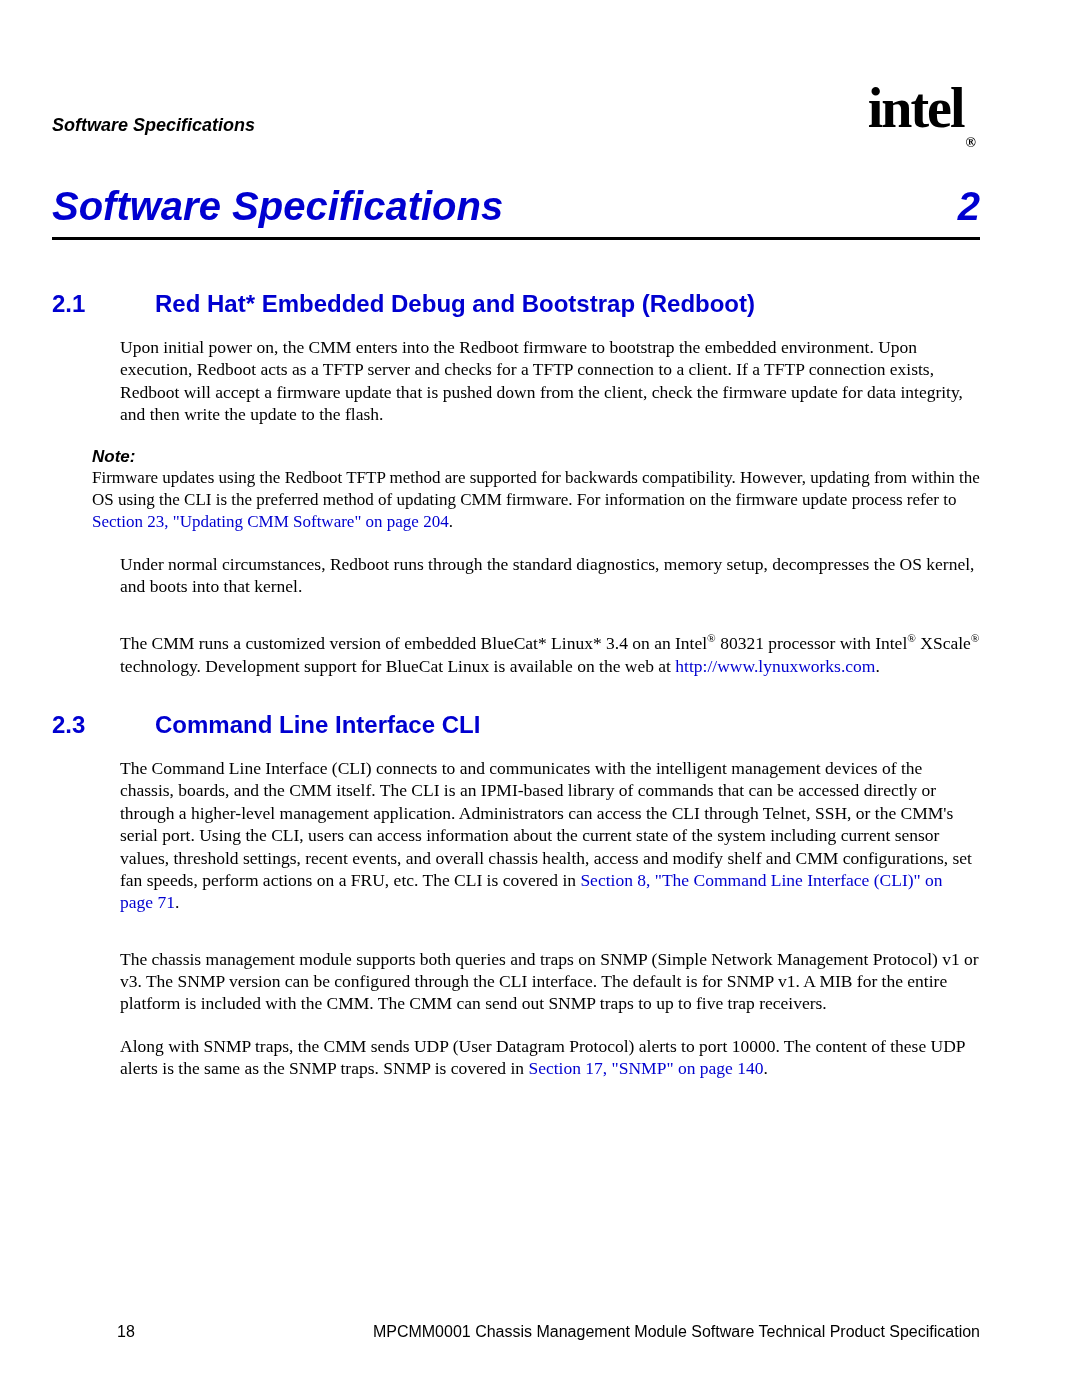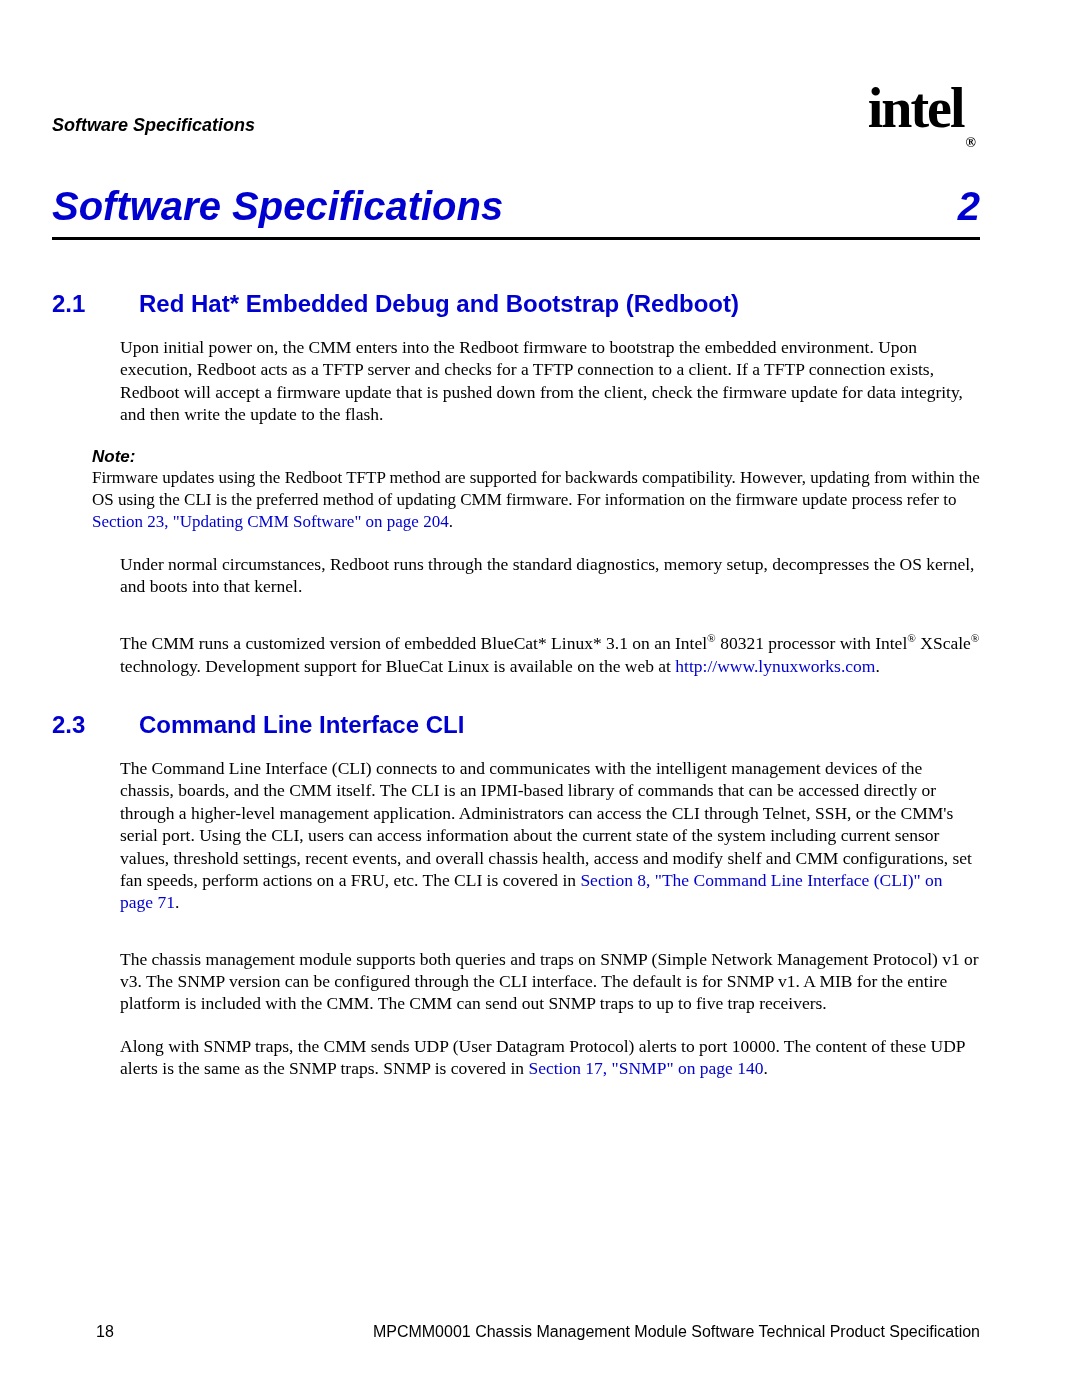--- a/index.html
+++ b/index.html
@@ -65,21 +65,21 @@
     font-weight: bold;
     font-style: italic;
     color: #0000d0;
     font-size: 40px;
   }
   .section {
     margin-bottom: 34px;
   }
   .section-heading {
     display: flex;
-    gap: 29px;
+    gap: 45px;
     font-family: Arial, Helvetica, sans-serif;
     font-weight: bold;
     color: #0000d0;
     font-size: 24px;
     margin-bottom: 18px;
   }
   .section-num {
     min-width: 58px;
   }
   .body-block {
@@ -105,21 +105,21 @@
   .xref {
     color: #0000d0;
   }
   .sup {
     vertical-align: super;
     font-size: 0.65em;
   }
   .footer {
     position: absolute;
     bottom: 56px;
-    left: 96px;
+    left: 117px;
     right: 100px;
     display: flex;
     font-family: Arial, Helvetica, sans-serif;
     font-size: 16px;
   }
   .footer .pg {
     margin-right: 64px;
   }
   .footer .doc {
     flex: 1;
@@ -154,21 +154,21 @@
       <div class="note-label">Note:</div>
       <div>
         <span>Firmware updates using the Redboot TFTP method are supported for backwards compatibility. However, updating from within the OS using the CLI is the preferred method of updating CMM firmware. For information on the firmware update process refer to </span><span class="xref">Section 23, "Updating CMM Software" on page 204</span><span>.</span>
       </div>
     </div>
     <div class="body-block">Under normal circumstances, Redboot runs through the standard diagnostics, memory setup, decompresses the OS kernel, and boots into that kernel.</div>
   </div>
 
   <div class="section">
     <div class="body-block">
-      <span>The CMM runs a customized version of embedded BlueCat* Linux* 3.1 on an Intel</span><span class="sup">®</span><span> 80321 processor with Intel</span><span class="sup">®</span><span> XScale</span><span class="sup">®</span><span> technology. Development support for BlueCat Linux is available on the web at </span><span class="xref">http://www.lynuxworks.com</span><span>.</span>
+      <span>The CMM runs a customized version of embedded BlueCat* Linux* 3.4 on an Intel</span><span class="sup">®</span><span> 80321 processor with Intel</span><span class="sup">®</span><span> XScale</span><span class="sup">®</span><span> technology. Development support for BlueCat Linux is available on the web at </span><span class="xref">http://www.lynuxworks.com</span><span>.</span>
     </div>
   </div>
 
   <div class="section">
     <div class="section-heading">
       <span class="section-num">2.3</span>
       <span>Command Line Interface CLI</span>
     </div>
     <div class="body-block">
       <span>The Command Line Interface (CLI) connects to and communicates with the intelligent management devices of the chassis, boards, and the CMM itself. The CLI is an IPMI-based library of commands that can be accessed directly or through a higher-level management application. Administrators can access the CLI through Telnet, SSH, or the CMM's serial port. Using the CLI, users can access information about the current state of the system including current sensor values, threshold settings, recent events, and overall chassis health, access and modify shelf and CMM configurations, set fan speeds, perform actions on a FRU, etc. The CLI is covered in </span><span class="xref">Section 8, "The Command Line Interface (CLI)" on page 71</span><span>.</span>

